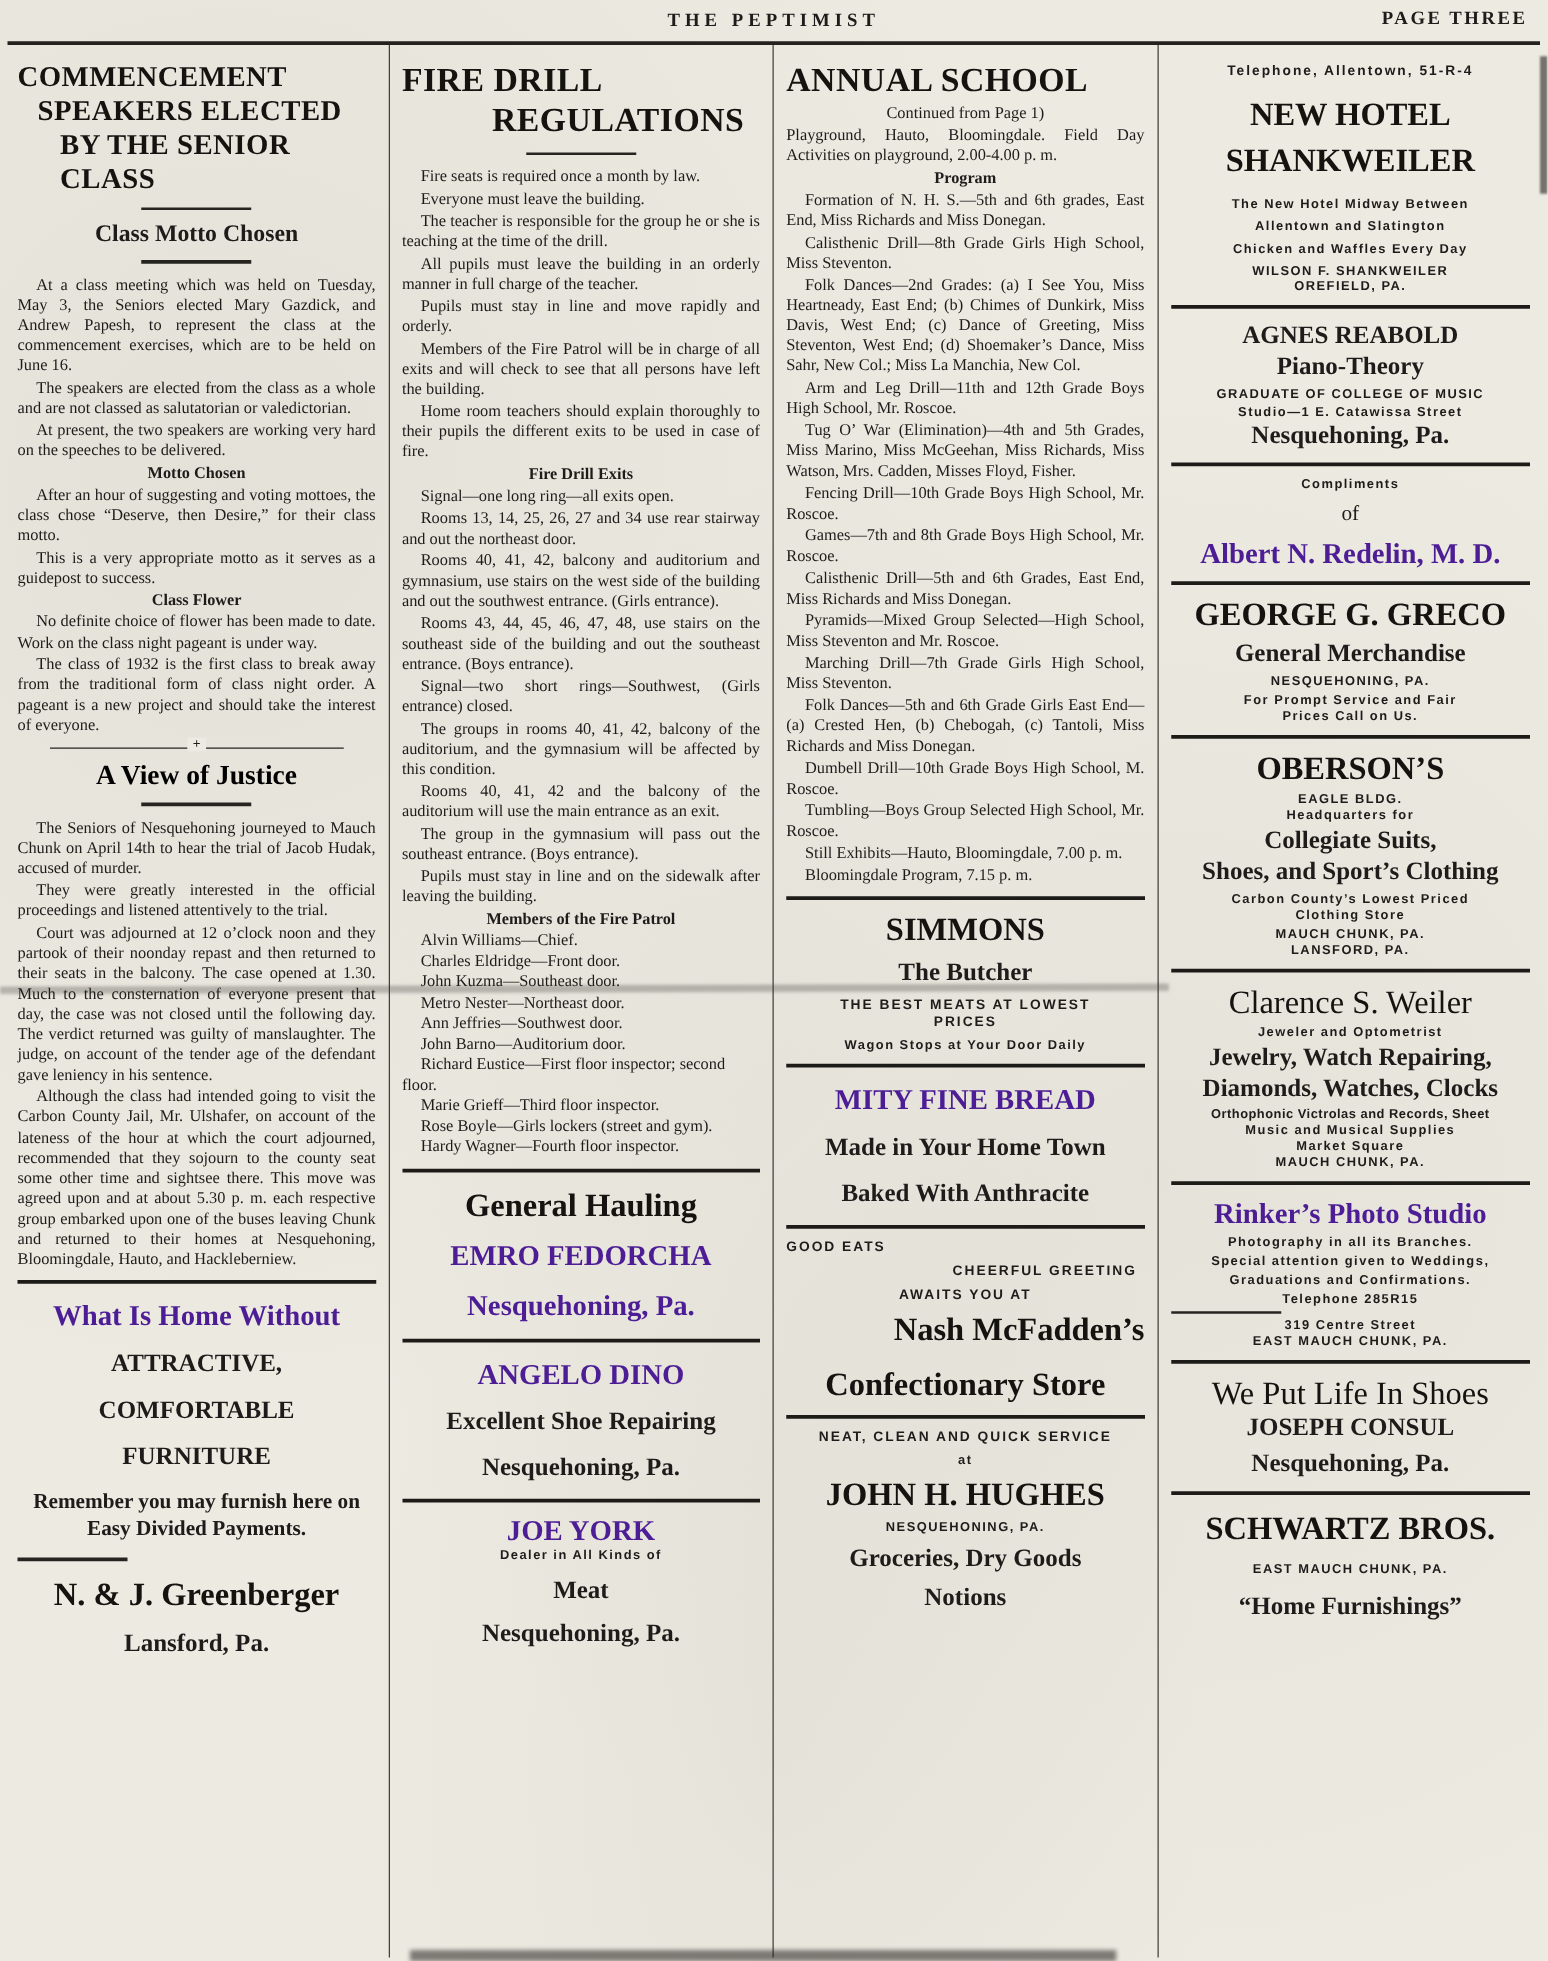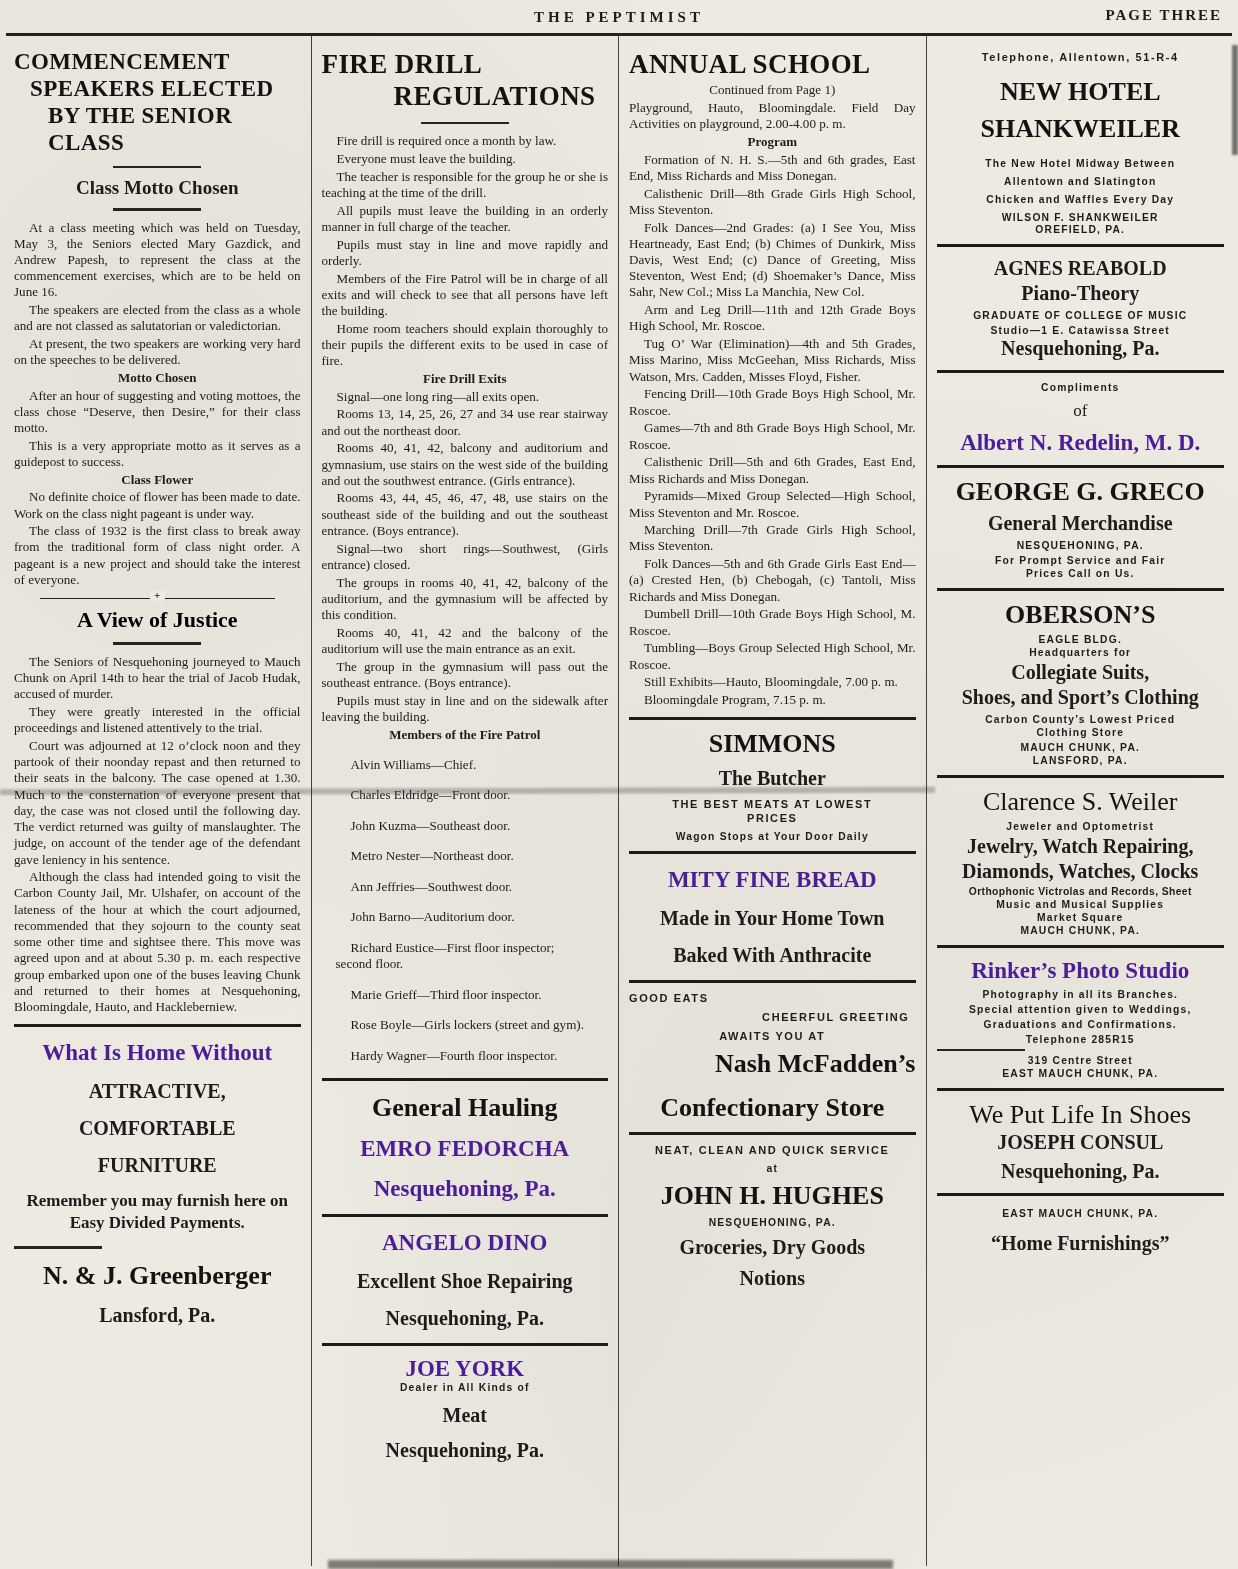--- a/index.html
+++ b/index.html
@@ -32,21 +32,21 @@
   .center-head { text-align:center; font-size:22px; font-weight:bold; margin:8px 0 0; color:#000000; }
   .subhead-lg { text-align:center; font-size:19px; font-weight:bold; margin:2px 0; }
   .short-rule { width:88px; height:2.5px; background:#26241f; margin:9px auto; }
   .thick-rule { height:3px; background:#1d1b18; margin:9px 0; }
 
   
   .p { font-size:13.1px; line-height:1.24; text-align:justify; text-indent:15px; margin:0 0 1.5px; }
   .p.noind { text-indent:0; }
   .p.ctr { text-align:center; text-indent:0; }
   .subhead { text-align:center; font-weight:bold; font-size:13px; margin:1.5px 0; text-indent:0; }
-  .patrol-line { font-size:13.1px; line-height:1.26; text-align:left; text-indent:15px; margin:14px; }
+  .patrol-line { font-size:13.1px; line-height:1.26; text-align:left; text-indent:15px; margin:0; }
 
   .orn-rule { position:relative; width:235px; border-top:1.6px solid #26241f; margin:10px auto 4px; }
   .orn-rule .orn { position:absolute; left:50%; top:-9px; transform:translateX(-50%);
     background:#edeae2; padding:0 4px; font-size:11px; line-height:1; font-weight:bold; }
 
   
   .ad { text-align:center; }
   .ad > div { margin:7px 0; }
   .roomy > div { margin:12px 0; }
   .serif-xxl { font-size:26px; font-weight:bold; line-height:1.15; color:#141310; }
@@ -125,21 +125,21 @@
     </div>
   </div>
 
   <div class="col">
     <div>
       <h1 class="head-step head-xl">
         <span>FIRE DRILL</span>
         <span style="padding-left:72px;">REGULATIONS</span>
       </h1>
       <div class="short-rule"></div>
-      <p class="p">Fire drill is required once a month by law.</p>
+      <p class="p">Fire seats is required once a month by law.</p>
       <p class="p">Everyone must leave the building.</p>
       <p class="p">The teacher is responsible for the group he or she is teaching at the time of the drill.</p>
       <p class="p">All pupils must leave the building in an orderly manner in full charge of the teacher.</p>
       <p class="p">Pupils must stay in line and move rapidly and orderly.</p>
       <p class="p">Members of the Fire Patrol will be in charge of all exits and will check to see that all persons have left the building.</p>
       <p class="p">Home room teachers should explain thoroughly to their pupils the different exits to be used in case of fire.</p>
       <div class="subhead">Fire Drill Exits</div>
       <p class="p">Signal—one long ring—all exits open.</p>
       <p class="p">Rooms 13, 14, 25, 26, 27 and 34 use rear stairway and out the northeast door.</p>
       <p class="p">Rooms 40, 41, 42, balcony and auditorium and gymnasium, use stairs on the west side of the building and out the southwest entrance.  (Girls entrance).</p>
@@ -322,20 +322,21 @@
 
     <div class="thick-rule"></div>
     <div class="ad tight">
       <div class="serif-xxl" style="font-weight:normal;margin-bottom:0;">We Put Life In Shoes</div>
       <div class="serif-lg" style="margin-top:0;">JOSEPH CONSUL</div>
       <div class="serif-lg">Nesquehoning, Pa.</div>
     </div>
 
     <div class="thick-rule"></div>
     <div class="ad roomy">
+      <div class="serif-xxl">SCHWARTZ BROS.</div>
       <div class="sans-xs">EAST MAUCH CHUNK, PA.</div>
       <div class="serif-lg">“Home Furnishings”</div>
     </div>
   </div>
 </div>
 
 <div class="streak-mid"></div>
 <div class="streak-bottom"></div>
 <div class="streak-right"></div>
 

